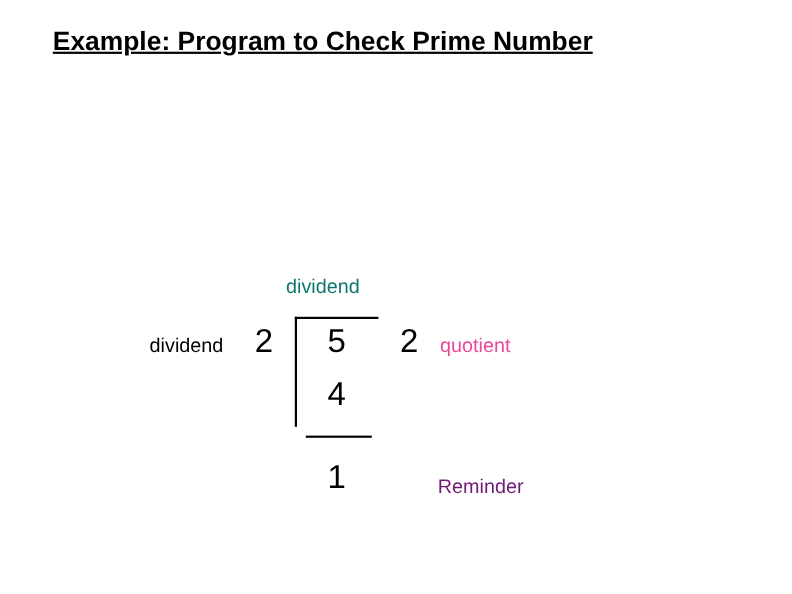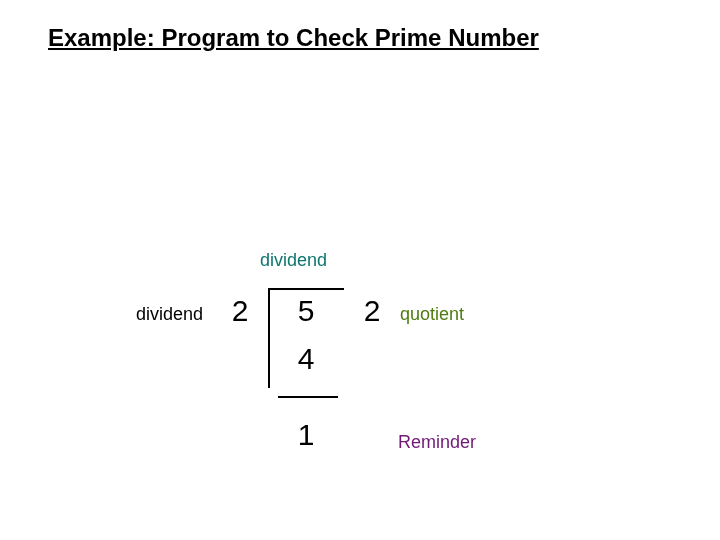--- a/index.html
+++ b/index.html
@@ -32,21 +32,21 @@
     top: 54px;
     left: 136px;
     font-size: 18px;
     color: #000;
   }
   .label-quotient {
     position: absolute;
     top: 54px;
     left: 400px;
     font-size: 18px;
-    color: #4d7c0f;
+    color: #ec4899;
   }
   .label-reminder {
     position: absolute;
     top: 182px;
     left: 398px;
     font-size: 18px;
     color: #701a75;
   }
   .num {
     position: absolute;

